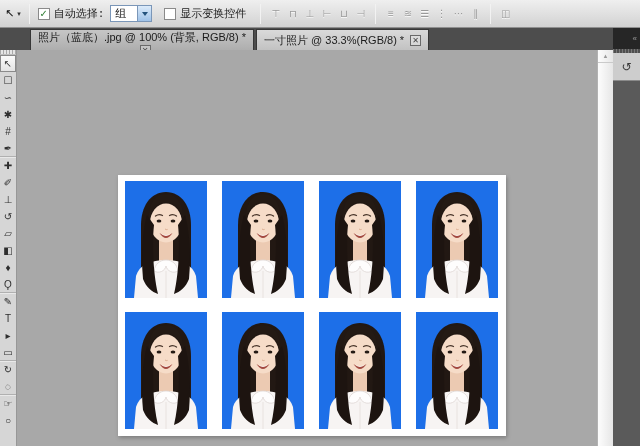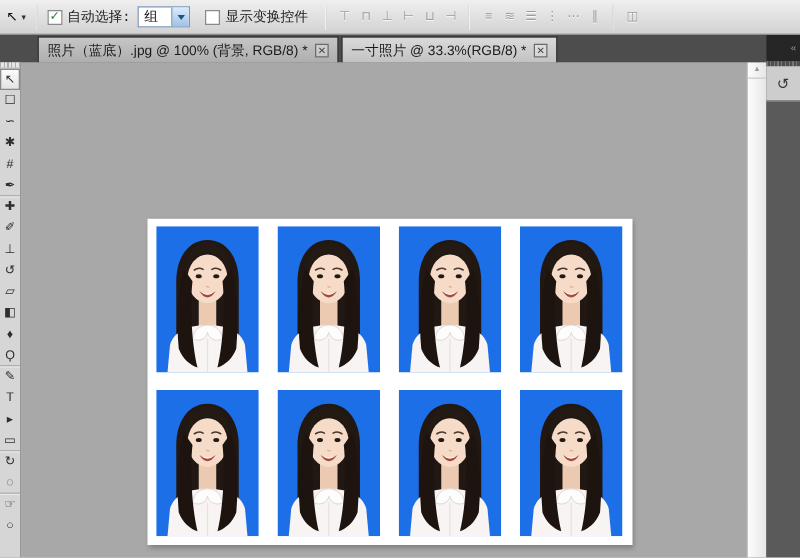--- a/index.html
+++ b/index.html
@@ -27,21 +27,21 @@
   .icon-group { display:flex; align-items:center; gap:4px; }
   .mini-icon { width:13px; height:15px; display:inline-flex; align-items:center; justify-content:center;
     font-size:10px; color:#9a9a9a; text-shadow:0 1px 0 #fafafa; }
 
   
   .tab-bar { position:absolute; top:28px; left:0; width:613px; height:22px;
     background:#4d4d4d; display:flex; align-items:flex-end; }
   .tab { height:21px; display:flex; align-items:center; padding:0 7px;
     font-size:11px; color:#1b1b1b; background:linear-gradient(#c6c6c6,#aeaeae);
     border:1px solid #373737; border-bottom:none; margin-right:2px; white-space:nowrap; }
-  .tab:first-of-type { margin-left:30px; }
+  .tab:first-of-type { margin-left:30px;flex-direction:column; }
   .tab.active { background:linear-gradient(#dadada,#c2c2c2); }
   .tab-close { display:inline-flex; align-items:center; justify-content:center;
     width:11px; height:11px; margin-left:6px; border:1px solid #6a6a6a;
     font-size:8px; color:#444; background:rgba(255,255,255,.25); }
 
   
   .tool-panel { position:absolute; top:50px; left:0; width:17px; bottom:0;
     background:#d6d6d6; border-right:1px solid #979797; }
   .tool-grip { height:5px; border-bottom:1px solid #bdbdbd;
     background:repeating-linear-gradient(90deg,#aaa 0 1px,#e6e6e6 1px 3px); }

